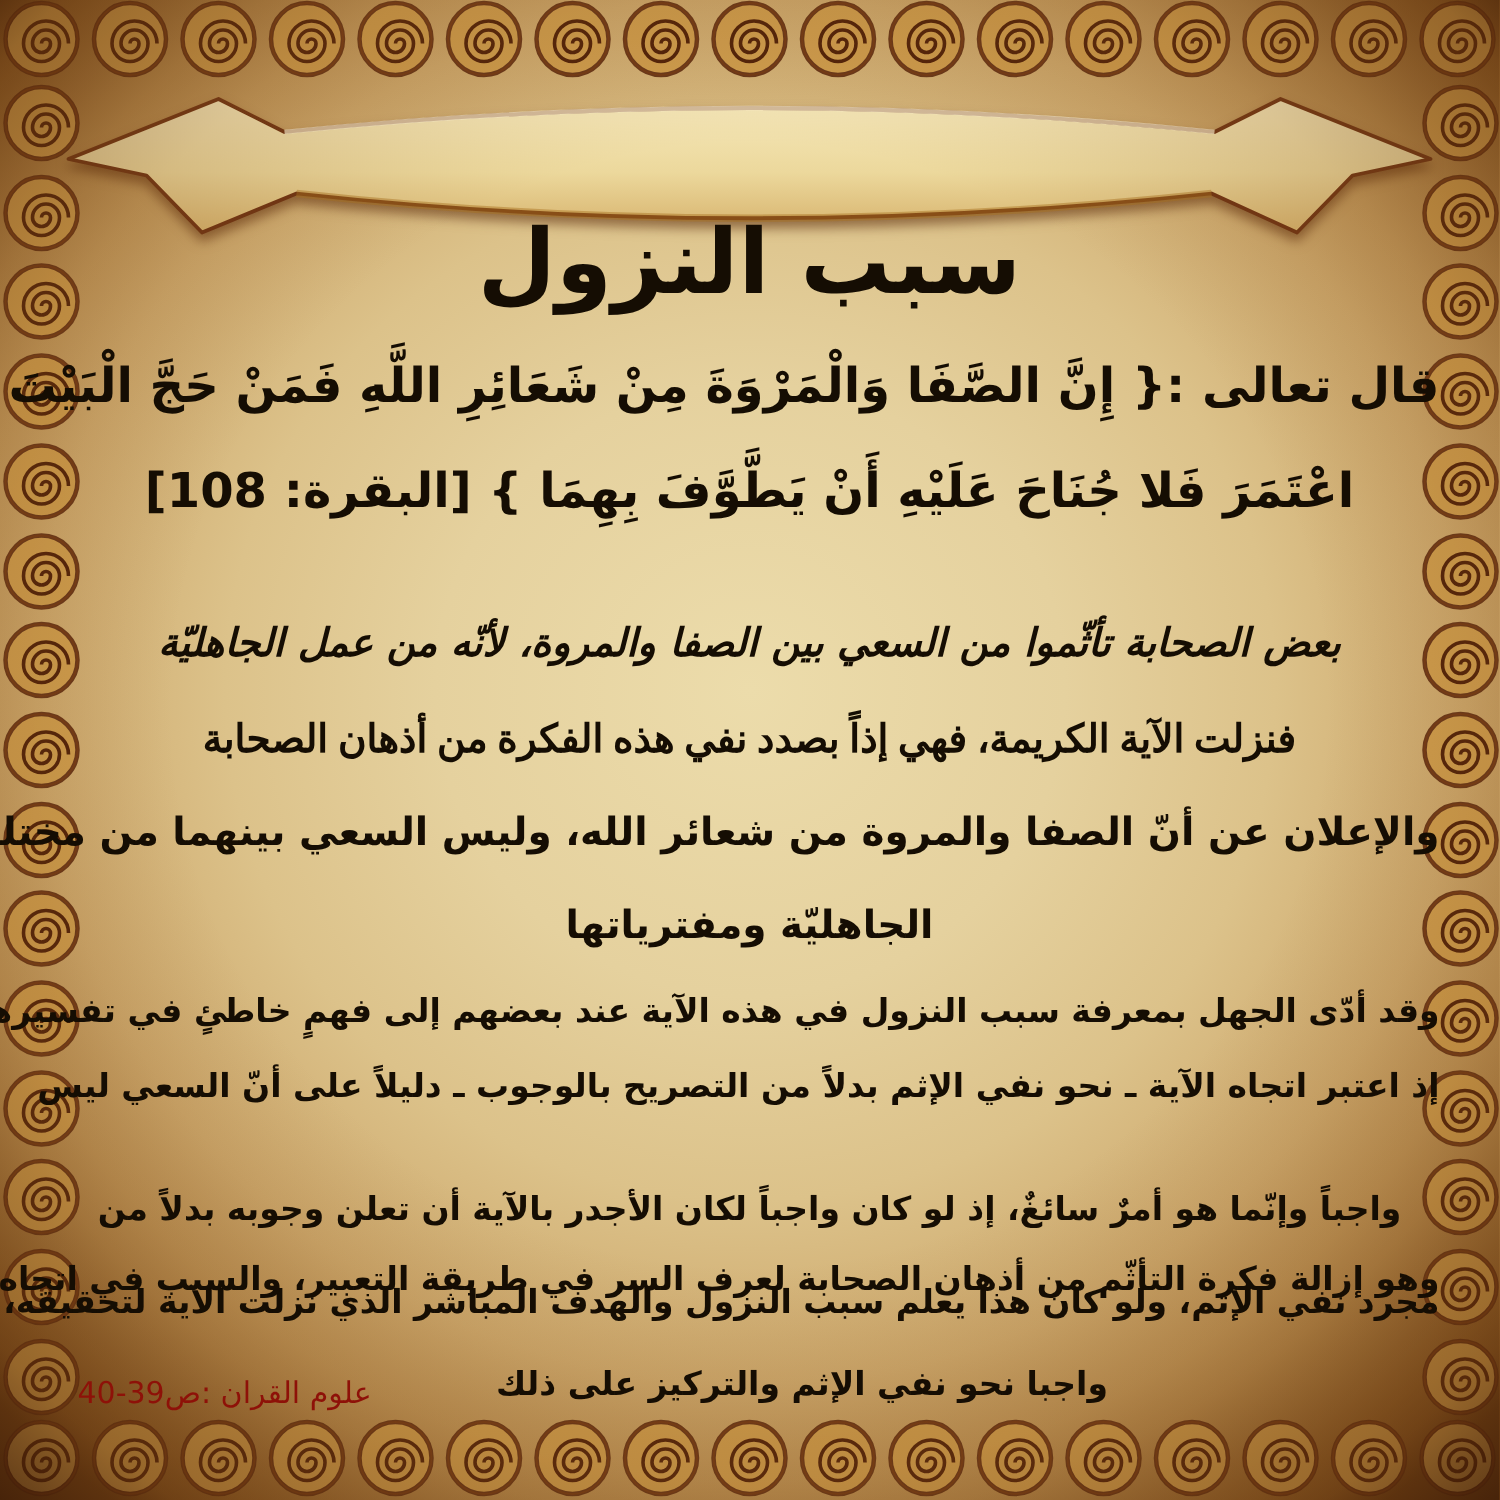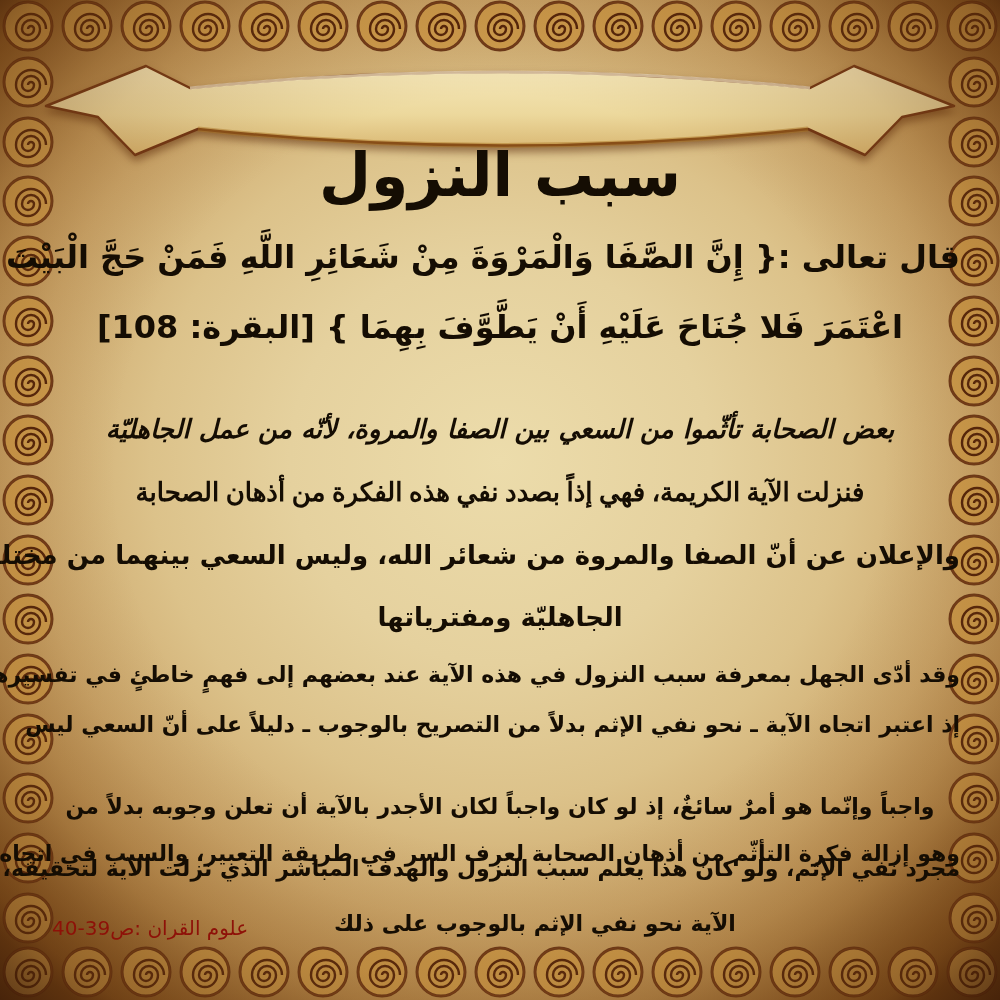--- a/index.html
+++ b/index.html
@@ -412,18 +412,18 @@
       <div class="line l2">والإعلان عن أنّ الصفا والمروة من شعائر الله، وليس السعي بينهما من مختلقات</div>
       <div class="line l3">الجاهليّة  ومفترياتها</div>
     </div>
 
     <div class="p2">
       <div class="line l0">وقد أدّى الجهل بمعرفة سبب النزول في هذه الآية عند بعضهم إلى فهمٍ خاطئٍ في تفسيرها...</div>
       <div class="line l1">إذ اعتبر اتجاه الآية ـ نحو نفي الإثم بدلاً من التصريح بالوجوب ـ دليلاً على أنّ السعي ليس</div>
       <div class="line l2">واجباً وإنّما هو أمرٌ سائغٌ، إذ لو كان واجباً لكان الأجدر بالآية أن تعلن وجوبه بدلاً من</div>
       <div class="line l3">مجرد نفي الإثم، ولو كان هذا يعلم سبب النزول والهدف المباشر الذي نزلت الآية لتحقيقه،</div>
       <div class="line l4">وهو إزالة فكرة التأثّم من أذهان الصحابة لعرف السر في طريقة التعبير، والسبب في اتجاه</div>
-      <div class="line l5">الآية نحو نفي الإثم بالوجوب على ذلك</div>
+      <div class="line l5">واجبا نحو نفي الإثم والتركيز على ذلك</div>
     </div>
 
     <div class="citation">علوم القران :ص39-40</div>
   </div>
 </div>
 
 </body></html>

